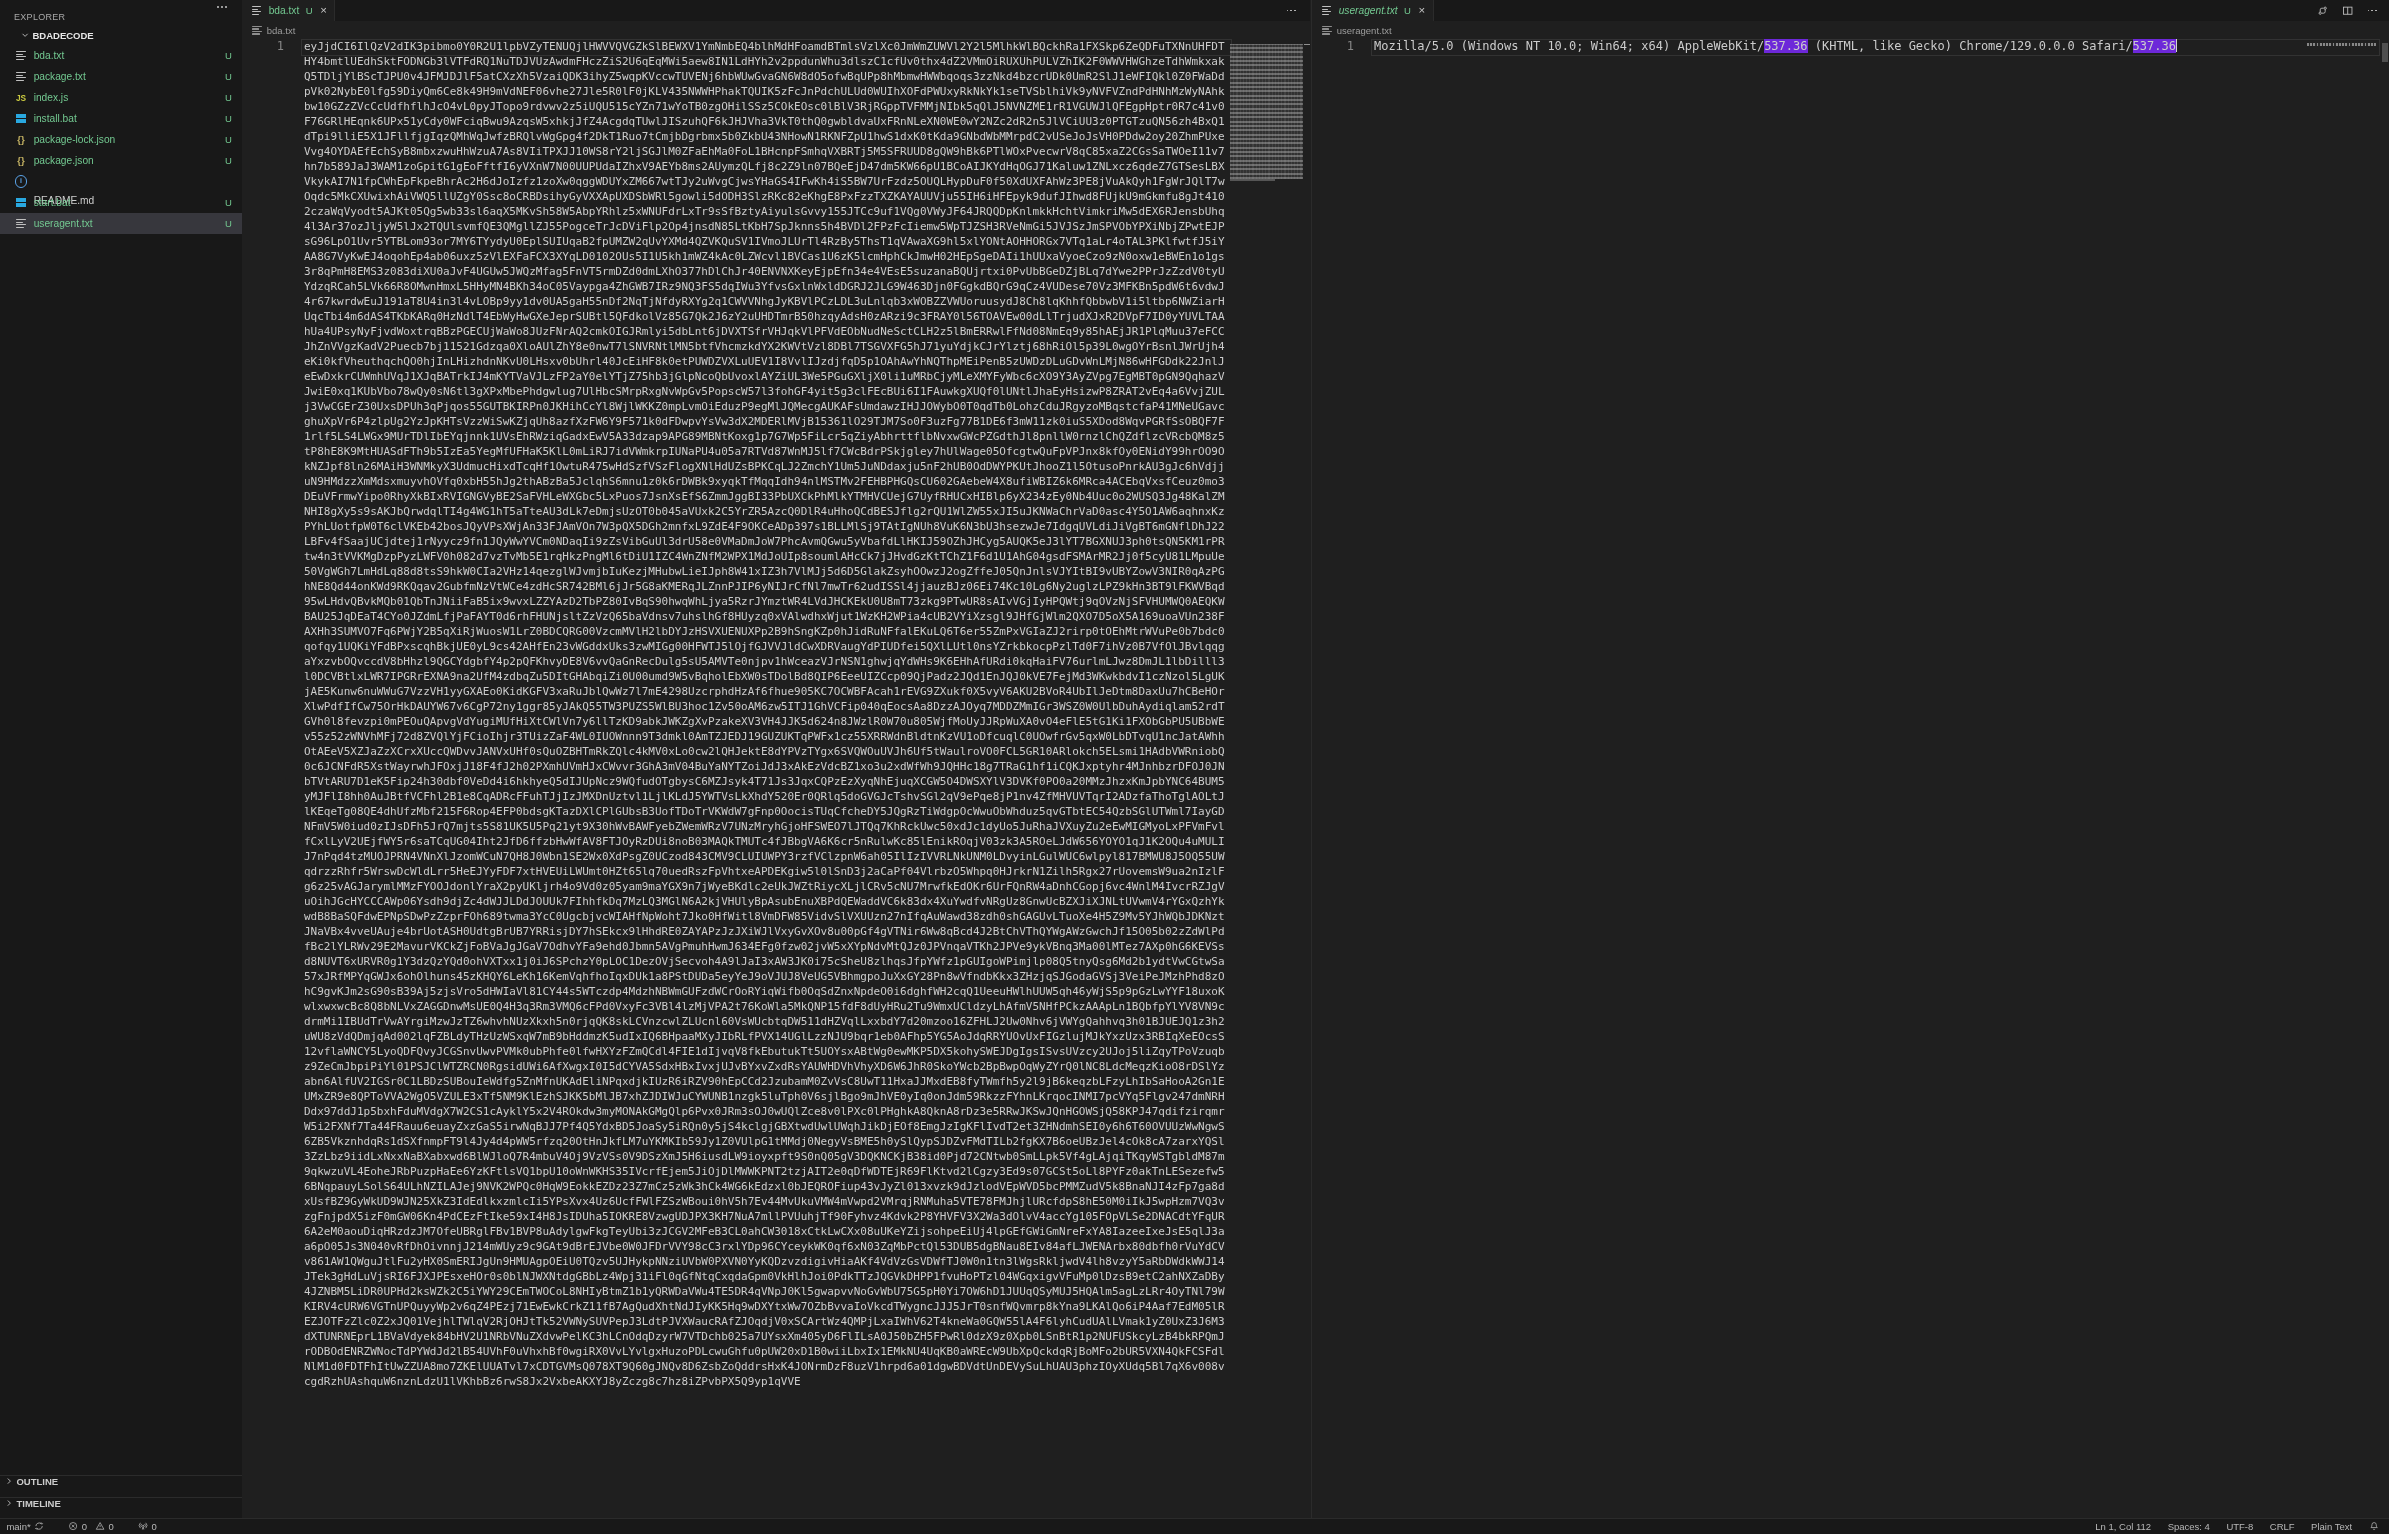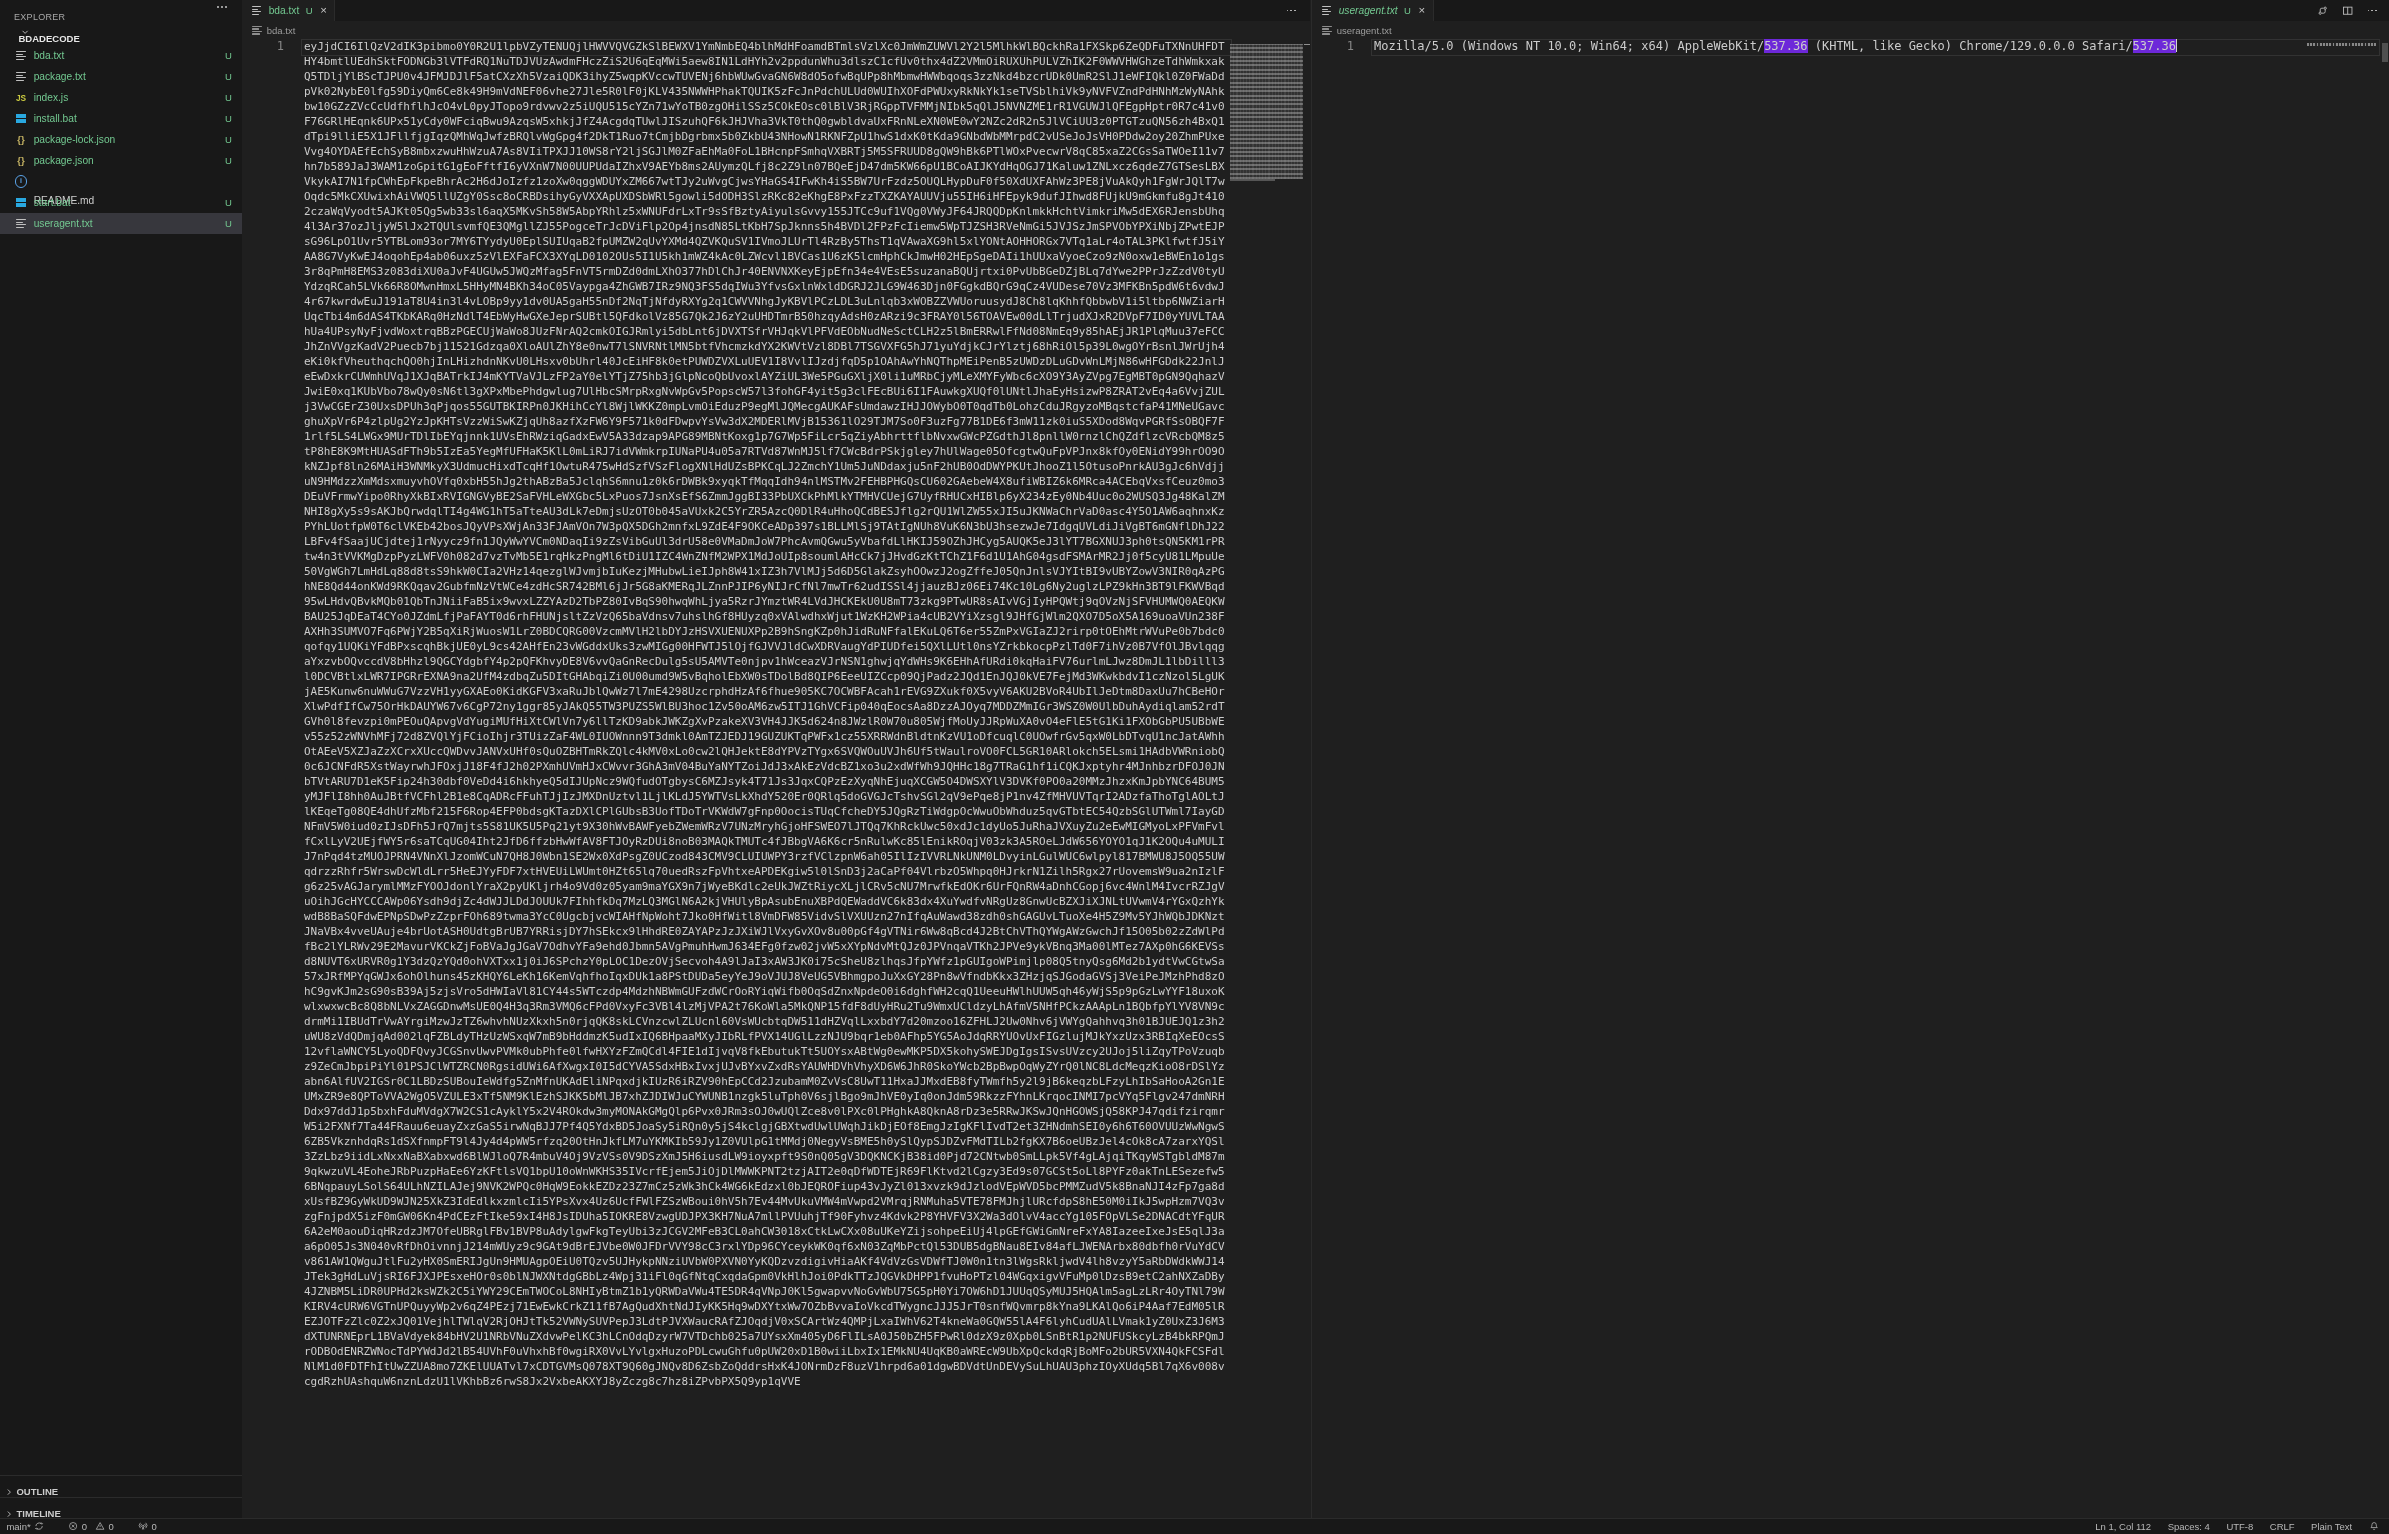--- a/index.html
+++ b/index.html
@@ -7,21 +7,21 @@
         font-family:"Liberation Sans",sans-serif;color:#cccccc;overflow:hidden;
         -webkit-font-smoothing:antialiased;}
   .mono{font-family:"DejaVu Sans Mono",monospace;}
 
   
   .sidebar{position:absolute;left:0;top:0;width:242px;bottom:15.3px;background:#181818;
            border-right:0.6px solid #2b2b2b;}
   .sidebar-header{position:absolute;left:0;top:0;right:0;height:21.6px;display:flex;align-items:flex-end;}
   .sidebar-title{margin-left:14px;font-size:9px;letter-spacing:0.3px;color:#a8a8a8;}
   .sidebar-actions{position:absolute;right:15.3px;top:5.7px;color:#c5c5c5;}
-  .section-root{position:absolute;left:16px;top:27px;right:0;height:16.5px;display:flex;flex-direction:column;}
+  .section-root{position:absolute;left:16px;top:27px;right:0;height:16.5px;display:flex;align-items:center;}
   .chev{display:inline-block;width:10.2px;height:10.2px;position:relative;}
   .chev svg{position:absolute;inset:0;}
   .root-label{font-size:9.5px;font-weight:bold;color:#e7e7e7;margin-left:2.5px;}
   .file-list{position:absolute;left:0;top:45px;right:0;}
   .file-row{height:21px;display:flex;align-items:center;font-size:10.2px;cursor:pointer;}
   .file-row.selected{background:#37373d;}
   .file-icon{width:14px;margin-left:14px;display:flex;align-items:center;justify-content:center;flex:none;}
   .file-name{margin-left:5.7px;color:#73c991;white-space:nowrap;}
   .file-name.plain{color:#cfcfcf;margin-top:38px;}
   .file-badge{margin-left:auto;margin-right:10.2px;color:#73c991;font-size:9.5px;}
@@ -35,21 +35,21 @@
   .win-icon{display:inline-block;width:9.5px;height:9.5px;position:relative;}
   .win-icon i{position:absolute;width:4.5px;height:4.5px;background:#29a8e0;}
   .win-icon i:nth-child(1){left:0;top:0;}
   .win-icon i:nth-child(2){right:0;top:0;}
   .win-icon i:nth-child(3){left:0;bottom:0;}
   .win-icon i:nth-child(4){right:0;bottom:0;}
   .json-icon{color:#c5b363;font-size:9.5px;font-weight:bold;}
   .info-icon{display:inline-block;width:10.2px;height:10.2px;border:1px solid #5aa3e8;border-radius:50%;
              color:#5aa3e8;font-size:7px;line-height:9.5px;text-align:center;font-weight:bold;}
   .bottom-sections{position:absolute;left:0;bottom:0;right:0;}
-  .collapsed-section{height:21px;display:flex;align-items:flex-end;border-top:0.6px solid #2b2b2b;
+  .collapsed-section{height:21px;display:flex;align-items:flex-start;border-top:0.6px solid #2b2b2b;
                      font-size:9.5px;font-weight:bold;color:#cccccc;cursor:pointer;background:#181818;}
   .collapsed-section .chev{margin-left:3.8px;}
 
   
   .egroup{position:absolute;top:0;bottom:15.3px;background:#1f1f1f;}
   .egroup.main{left:242px;width:1068px;}
   .egroup.right{left:1311px;width:1079px;border-left:0.6px solid #2b2b2b;}
   .tabbar{position:absolute;left:0;top:0;right:0;height:21px;background:#181818;display:flex;}
   .tab{height:21px;display:flex;align-items:center;padding:0 7.6px;background:#1f1f1f;
        border-right:0.6px solid #2b2b2b;cursor:pointer;}

